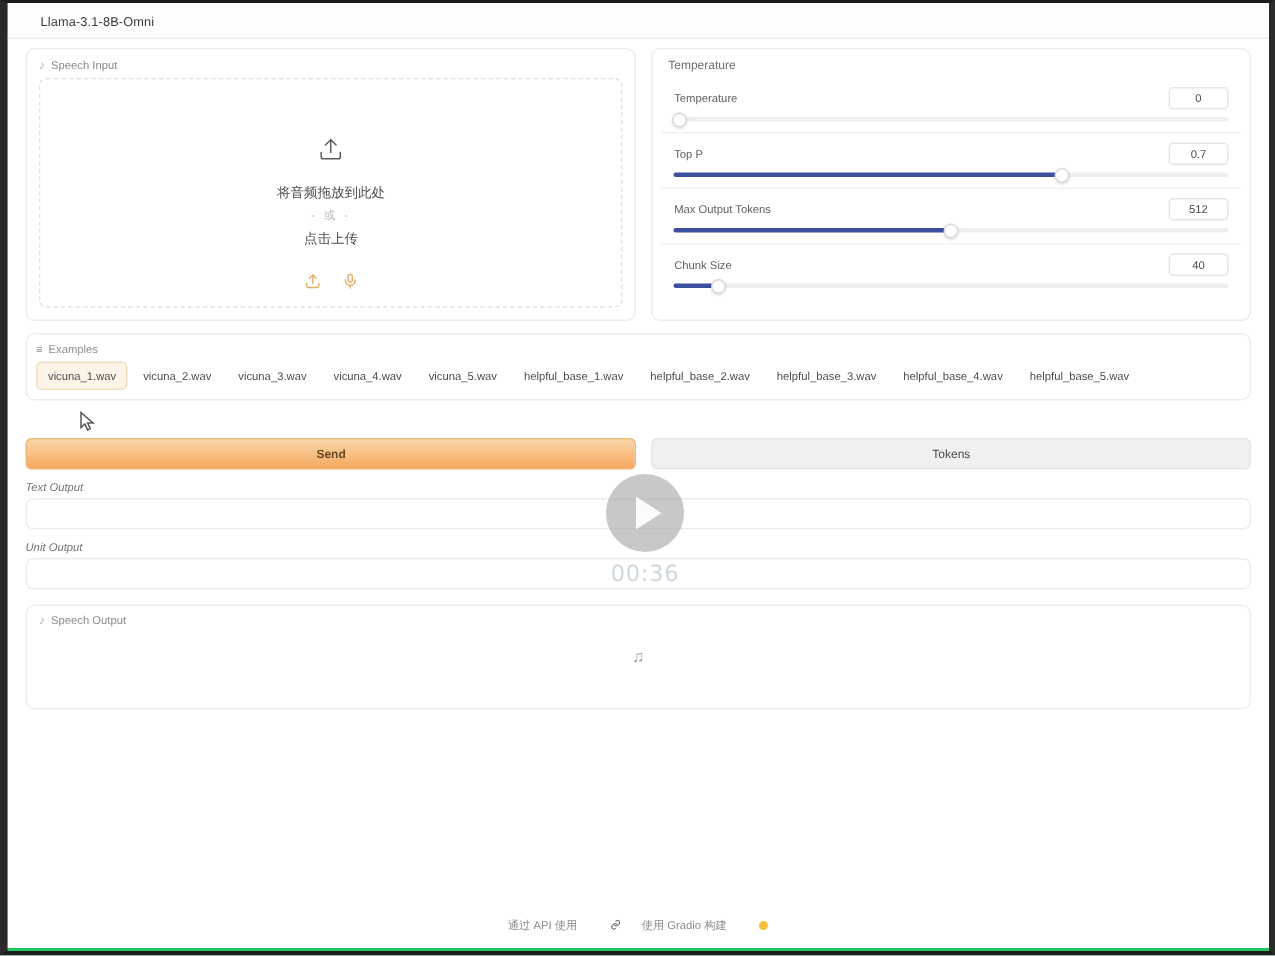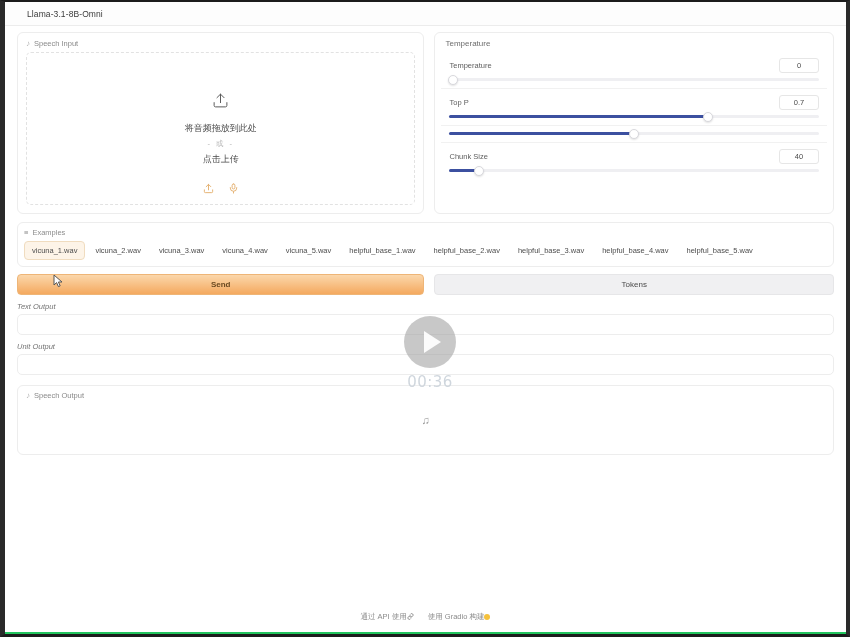--- a/index.html
+++ b/index.html
@@ -169,21 +169,21 @@
     border: 1px solid transparent;
   }
   .example-chip.selected {
     background: #fdf4e8;
     border: 1px solid #f0dcbf;
     color: #4d4d4d;
   }
 
   
   #action-row {
-    margin-top: 7px;
+    margin-top: 25px;
     display: flex; gap: 10px;
   }
   #send-button {
     width: 412px; height: 21px;
     border-radius: 4px;
     background: linear-gradient(to bottom, #fbd7ab, #f4a95f);
     border: 1px solid #eeb577;
     color: #6a4a22;
     font-size: 8px; font-weight: bold;
     display: flex; align-items: center; justify-content: center;
@@ -227,21 +227,21 @@
   }
 
   
   #footer {
     position: absolute;
     left: 0; right: 0; bottom: 10px;
     display: flex; align-items: center; justify-content: center;
     gap: 14px;
     font-size: 7.5px; color: #8b8b8b;
   }
-  #footer .f-item { display: flex; align-items: center; gap: 0; justify-content: flex-end; }
+  #footer .f-item { display: flex; align-items: center; gap: 22px; justify-content: flex-end; }
   #footer .gradio-dot {
     width: 6px; height: 6px; border-radius: 50%;
     background: #f5c13c;
     display: inline-block;
   }
 
   
   #video-overlay {
     position: absolute;
     left: 396px; top: 290px;
@@ -350,20 +350,24 @@
             <span class="param-name">Top P</span>
             <span class="param-value-box">0.7</span>
           </div>
           <div class="slider-track">
             <div class="slider-fill" style="width:70%"></div>
             <div class="slider-thumb" style="left:70%"></div>
           </div>
         </div>
 
         <div class="param-block">
+          <div class="param-head">
+            <span class="param-name">Max Output Tokens</span>
+            <span class="param-value-box">512</span>
+          </div>
           <div class="slider-track">
             <div class="slider-fill" style="width:50%"></div>
             <div class="slider-thumb" style="left:50%"></div>
           </div>
         </div>
 
         <div class="param-block">
           <div class="param-head">
             <span class="param-name">Chunk Size</span>
             <span class="param-value-box">40</span>

